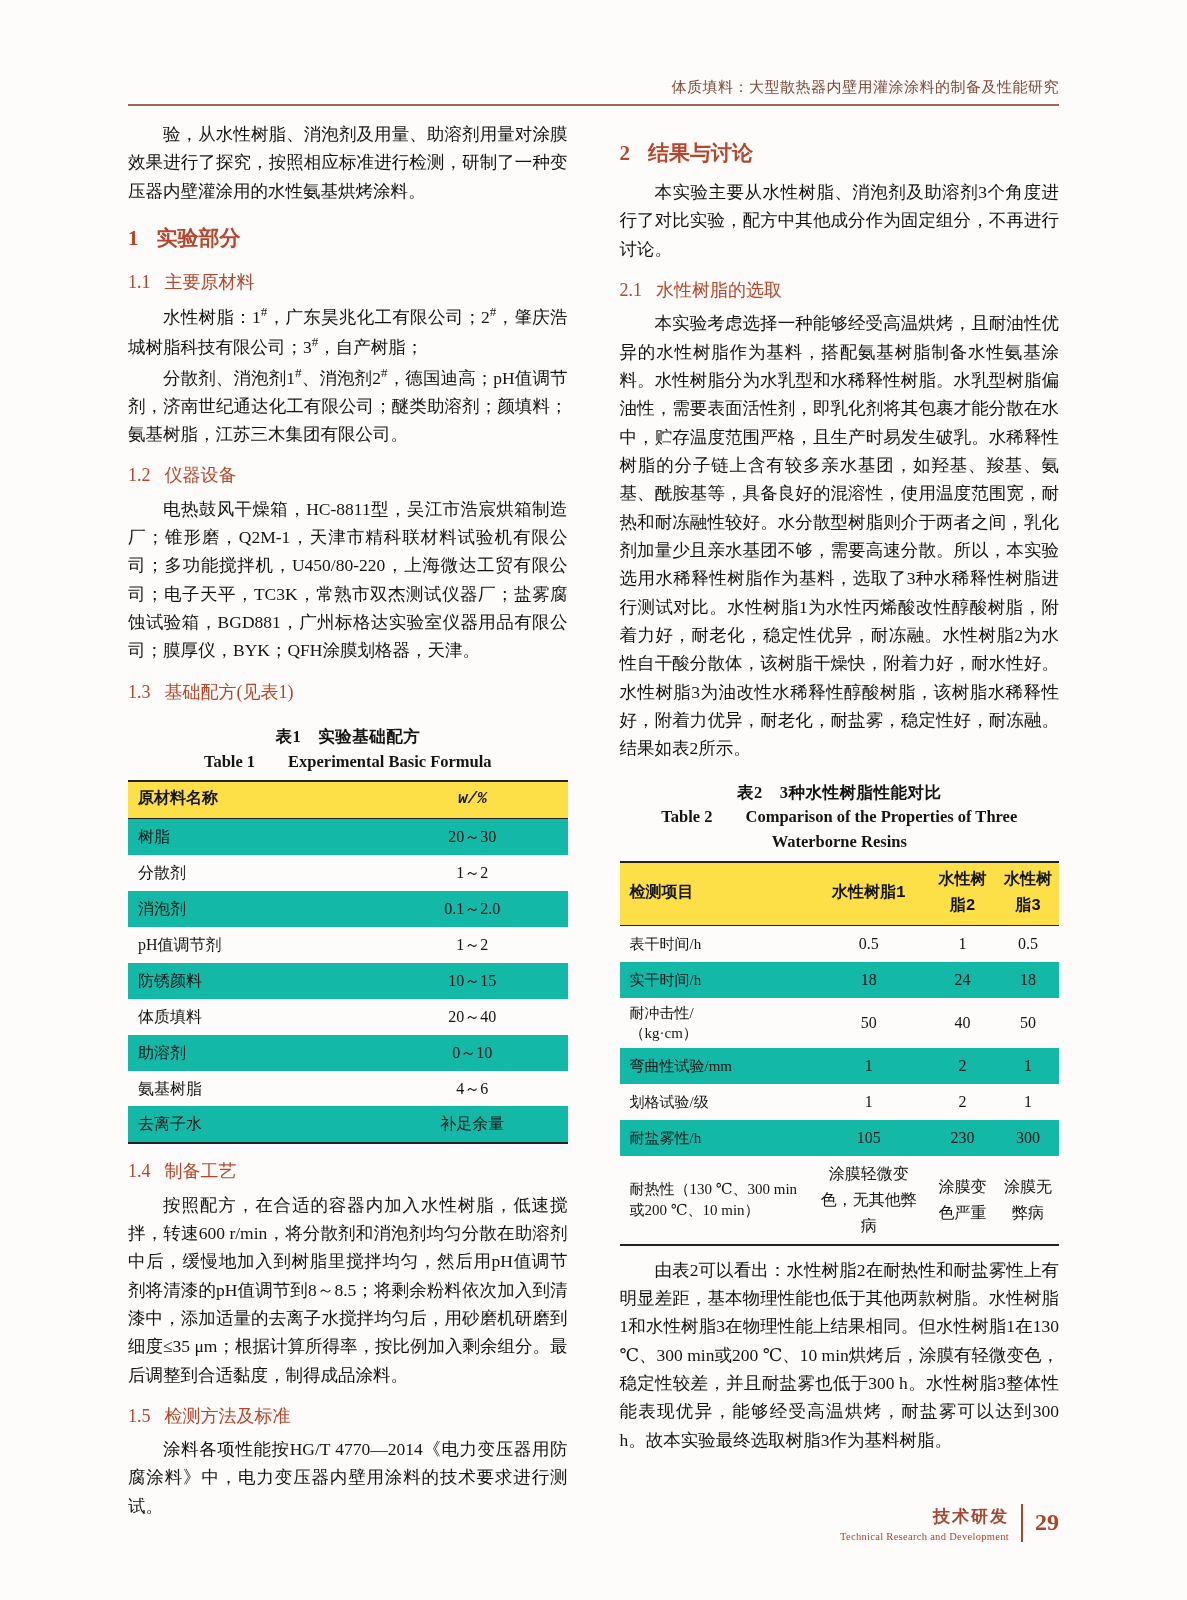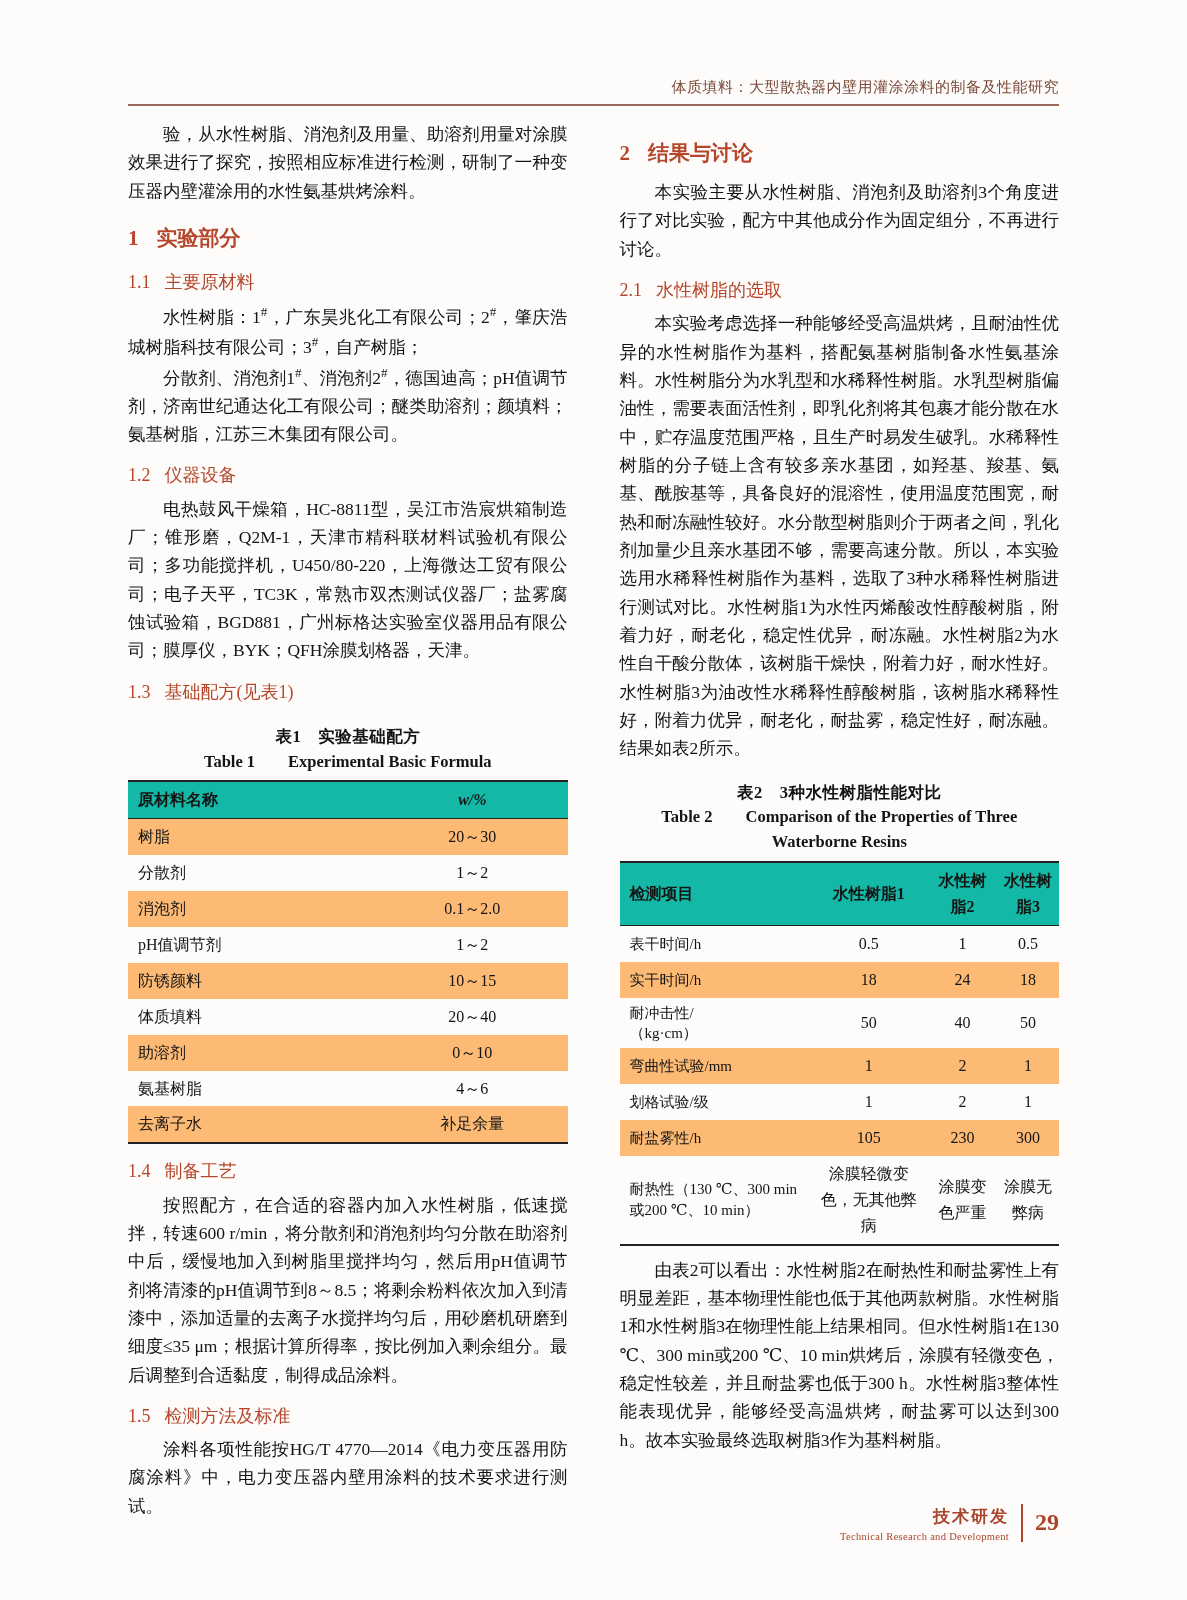--- a/index.html
+++ b/index.html
@@ -88,24 +88,25 @@
     margin-top: 6px;
     font-size: 16px;
   }
   table td, table th {
     padding: 5px 6px;
     text-align: center;
     font-weight: normal;
   }
   table .lcell { text-align: left; padding-left: 10px; }
   tr.hdr td {
-    background: #14b8a6;
-    font-weight: bold;
-  }
-  tr.alt td { background: #fdba74; }
+    background: #fde047;
+    font-weight: bold;
+    font-family: Liberation Mono, monospace;
+  }
+  tr.alt td { background: #14b8a6; }
   table.t1 {
     border-top: 2px solid #222;
     border-bottom: 2px solid #222;
   }
   table.t1 tr.hdr td { border-bottom: 1px solid #222; }
   table.t2 {
     border-top: 2px solid #222;
     border-bottom: 2px solid #222;
   }
   table.t2 tr.hdr td { border-bottom: 1px solid #222; }

